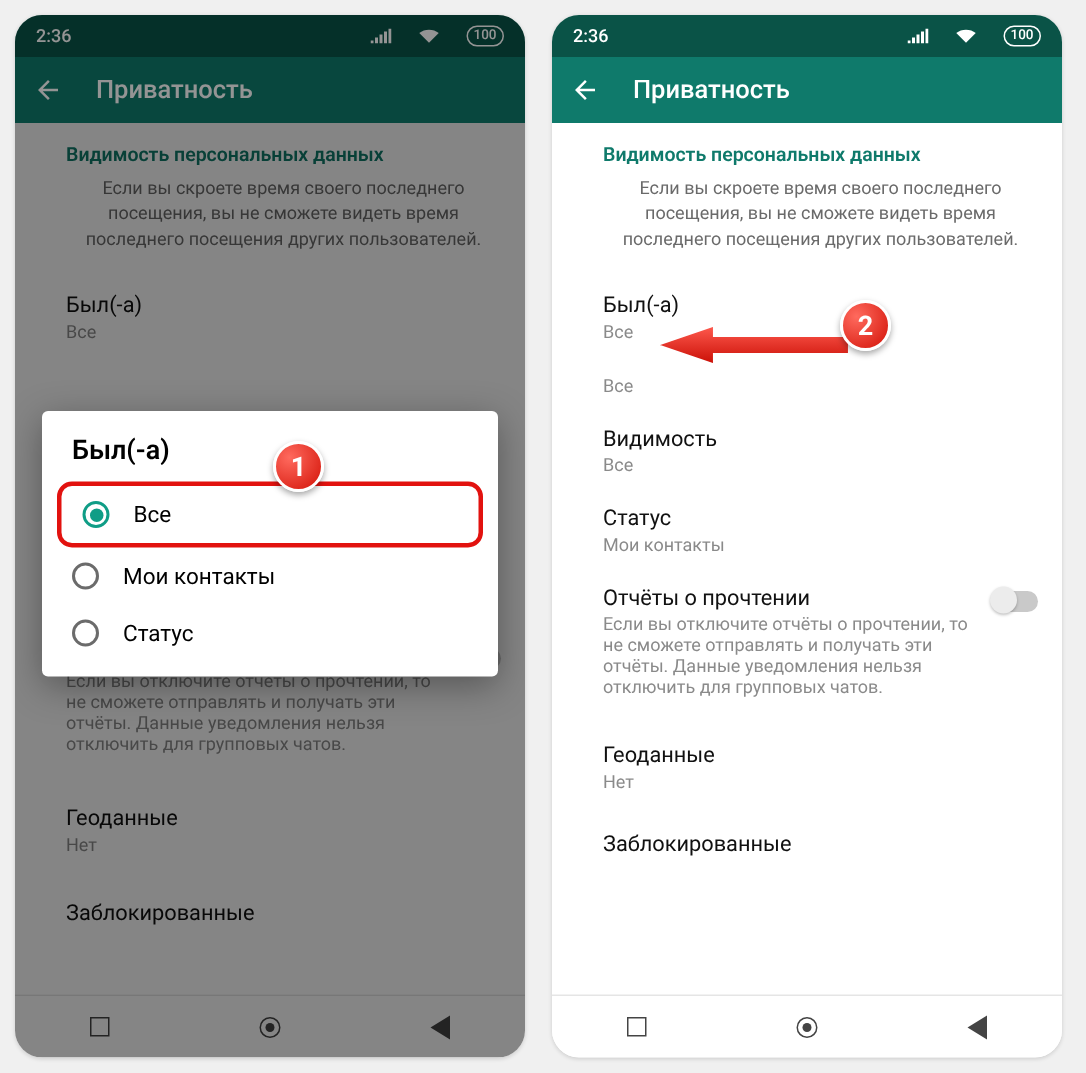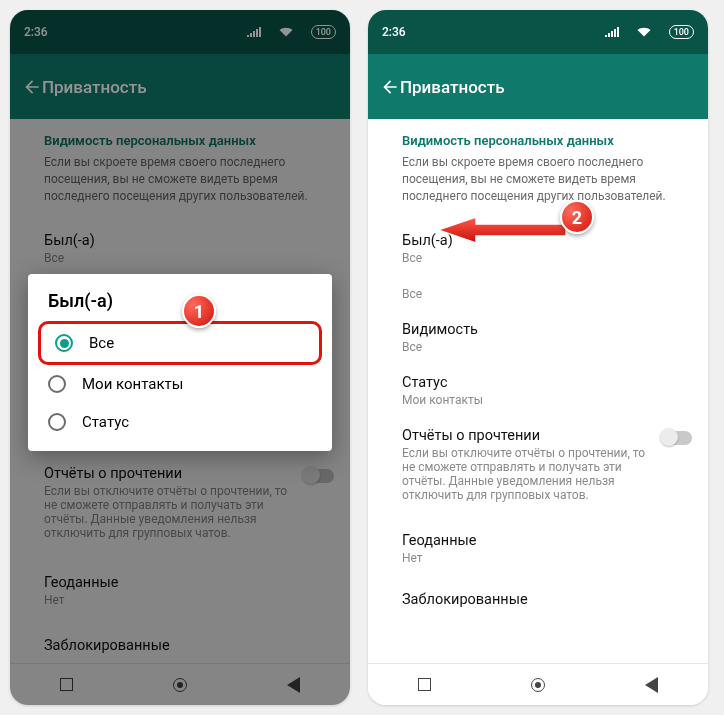--- a/index.html
+++ b/index.html
@@ -17,46 +17,47 @@
   height: 695px;
   background: #fff;
   border-radius: 18px;
   overflow: hidden;
   position: relative;
   box-shadow: 0 1px 3px rgba(0,0,0,0.15);
   display: flex;
   flex-direction: column;
 }
 .statusbar {
-  height: 44px;
+  height: 28px;
   background: #0a5347;
   color: #fff;
   display: flex;
   align-items: center;
   padding: 0 14px;
   font-size: 12px;
   font-weight: 500;
 }
 .statusbar .spacer { flex: 1; }
 .status-icons { display: flex; align-items: center; gap: 18px; }
 .signal-icon, .wifi-icon { display: inline-block; }
 .battery-pill {
   border: 1px solid #fff;
   border-radius: 7px;
   padding: 0 4px;
   font-size: 9px;
   line-height: 12px;
 }
 .appbar {
-  height: 65px;
+  height: 44px;
   background: #0f7a6b;
   color: #fff;
   display: flex;
   align-items: center;
   padding: 0 12px;
+  gap: 22px;
 }
 .back-icon { width: 20px; height: 20px; }
 .appbar-title { font-size: 17px; font-weight: 500; }
 .content {
   flex: 1;
   overflow: hidden;
   background: #fff;
   padding: 14px 16px 0 34px;
   color: #202020;
 }
@@ -64,20 +65,21 @@
   color: #0f7a6b;
   font-size: 13px;
   font-weight: 600;
   margin-bottom: 6px;
 }
 .section-desc {
   color: #6a6a6a;
   font-size: 12px;
   line-height: 1.4;
   margin-bottom: 18px;
+  text-align: center;
 }
 .setting-row {
   padding: 10px 0;
   position: relative;
 }
 .setting-title { font-size: 14.5px; color: #111; }
 .setting-value { font-size: 12px; color: #8a8a8a; margin-top: 2px; }
 .toggle {
   position: absolute;
   right: 0;

